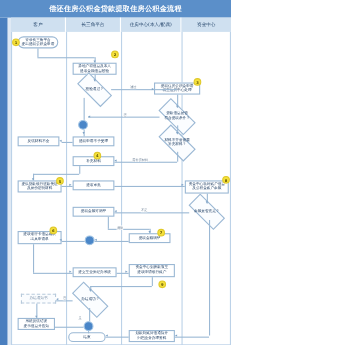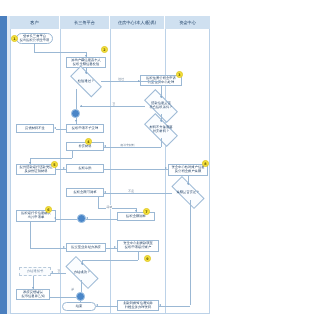--- a/index.html
+++ b/index.html
@@ -91,20 +91,23 @@
   .elabel { position:absolute; font-size:2.9px; color:#6f8297; background:#fff; padding:0 .3px; }
 </style>
 </head>
 <body>
 
 <div id="root">
 
   <div class="left-band"></div>
   <div class="left-band2"></div>
 
+  <div class="title-banner">
+    <span class="t">偿还住房公积金贷款提取住房公积金流程</span>
+  </div>
 
   <div class="lane-head" style="left:10px;width:50px;">
       <span class="lh">客户</span>
     </div>
   <div class="lane-head" style="left:60px;width:50px;">
       <span class="lh">长三角平台</span>
     </div>
   <div class="lane-head" style="left:110px;width:55px;">
       <span class="lh">住房中心(本人/配偶)</span>
     </div>

